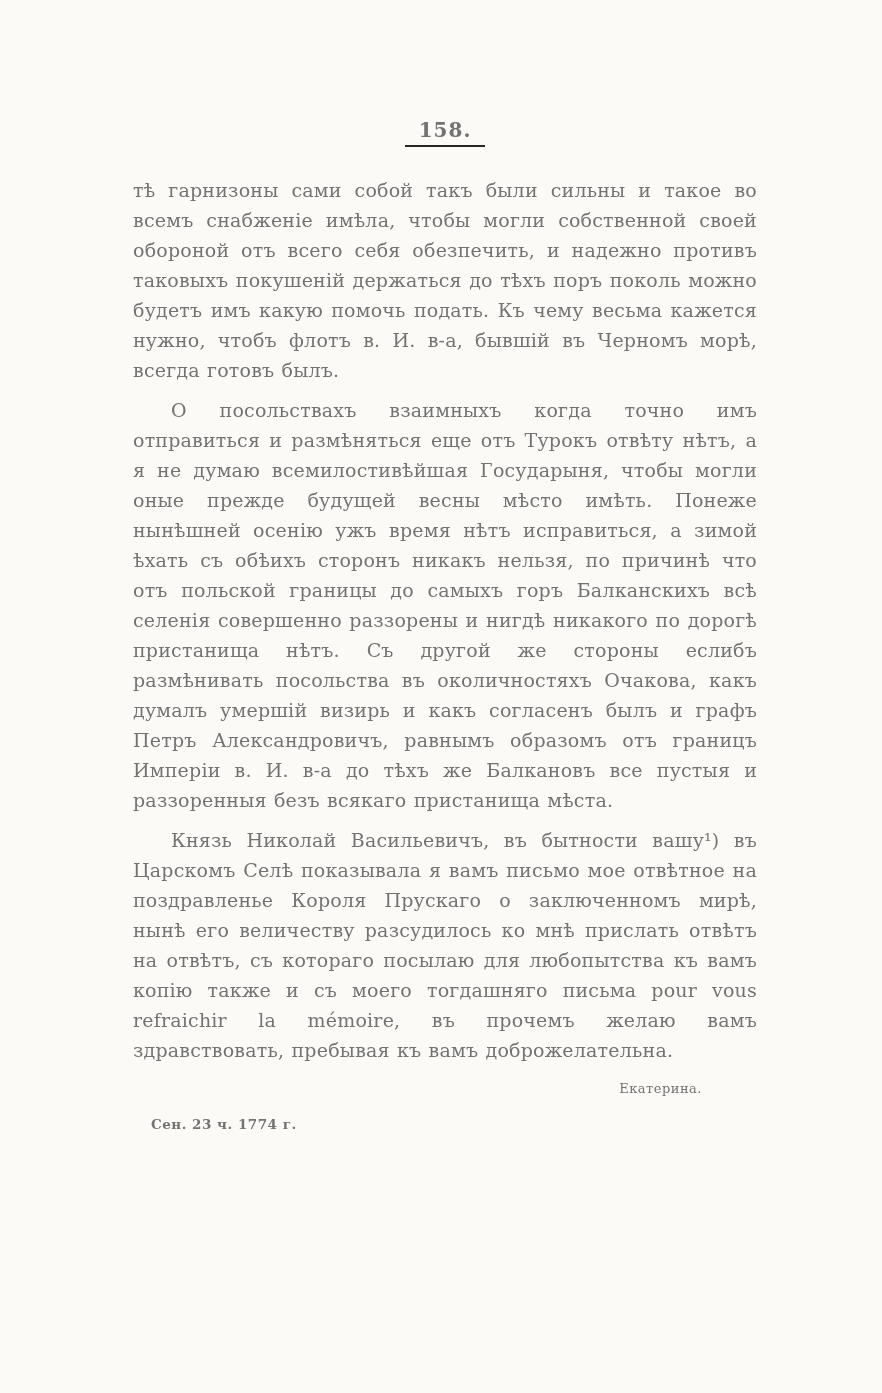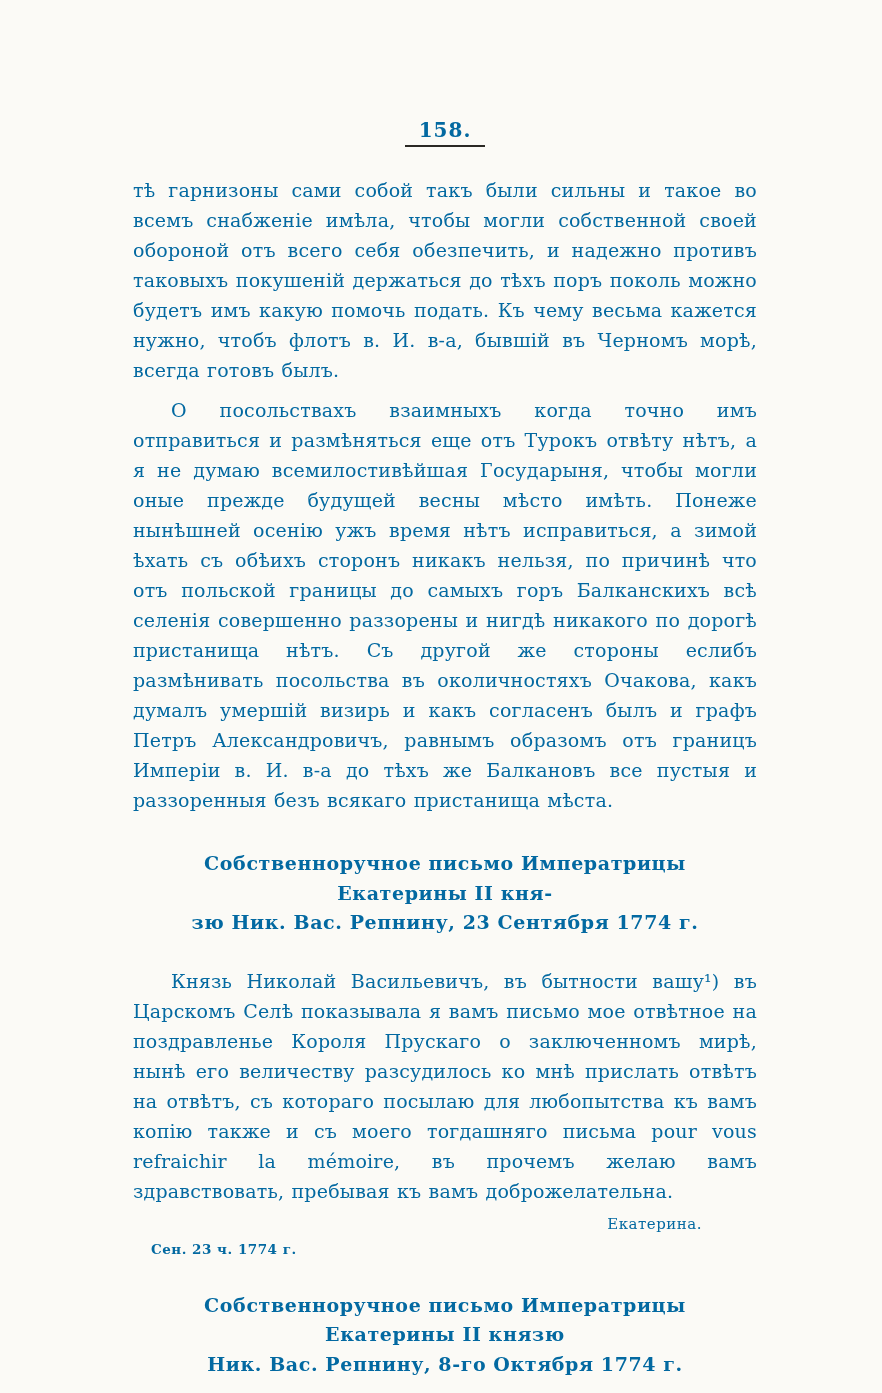--- a/index.html
+++ b/index.html
@@ -10,21 +10,21 @@
     width: 882px;
     height: 1393px;
     margin: 0 auto;
     overflow: hidden;
     font-family: "DejaVu Serif", "Liberation Serif", serif;
   }
   .page {
     width: 882px;
     height: 1393px;
     background: #fbfaf6;
-    color: #0369a1;
+    color: #737373;
     padding: 118px 125px 60px 133px;
   }
   .page-number-wrap {
     text-align: center;
     margin-bottom: 28px;
   }
   .page-number {
     display: inline-block;
     font-size: 20px;
     font-weight: bold;
@@ -47,51 +47,47 @@
     font-size: 19px;
     font-weight: bold;
     text-align: center;
     line-height: 1.55;
     letter-spacing: 0.6px;
     white-space: pre-line;
     margin: 34px 30px 28px 30px;
   }
   .signature {
     text-align: right;
-    font-size: 15px;
+    font-size: 13px;
     padding-right: 55px;
-    margin-top: 9px;
+    margin-top: 16px;
     letter-spacing: 0.5px;
   }
   .dateline {
     font-size: 13.5px;
     font-weight: bold;
-    margin-top: 8px;
+    margin-top: 20px;
     margin-left: 18px;
     letter-spacing: 0.5px;
   }
 </style>
 </head>
 <body>
 
 <div class="page">
 
   <div class="page-number-wrap">
     <span class="page-number">158.</span>
   </div>
 
   <p class="body-par no-indent">тѣ гарнизоны сами собой такъ были сильны и такое во всемъ снабженіе имѣла, чтобы могли собственной своей обороной отъ всего себя обезпечить, и надежно противъ таковыхъ покушеній держаться до тѣхъ поръ поколь можно будетъ имъ какую помочь подать. Къ чему весьма кажется нужно, чтобъ флотъ в. И. в-а, бывшій въ Черномъ морѣ, всегда готовъ былъ.</p>
 
   <p class="body-par">О посольствахъ взаимныхъ когда точно имъ отправиться и размѣняться еще отъ Турокъ отвѣту нѣтъ, а я не думаю всемилостивѣйшая Государыня, чтобы могли оные прежде будущей весны мѣсто имѣть. Понеже нынѣшней осенію ужъ время нѣтъ исправиться, а зимой ѣхать съ обѣихъ сторонъ никакъ нельзя, по причинѣ что отъ польской границы до самыхъ горъ Балканскихъ всѣ селенія совершенно раззорены и нигдѣ никакого по дорогѣ пристанища нѣтъ. Съ другой же стороны еслибъ размѣнивать посольства въ околичностяхъ Очакова, какъ думалъ умершій визирь и какъ согласенъ былъ и графъ Петръ Александровичъ, равнымъ образомъ отъ границъ Имперіи в. И. в-а до тѣхъ же Балкановъ все пустыя и раззоренныя безъ всякаго пристанища мѣста.</p>
 
-  <h2 class="letter-heading">Собственноручное письмо Императрицы Екатерины II кня-
-зю Ник. Вас. Репнину, 23 Сентября 1774 г.</h2>
 
   <p class="body-par">Князь Николай Васильевичъ, въ бытности вашу¹) въ Царскомъ Селѣ показывала я вамъ письмо мое отвѣтное на поздравленье Короля Прускаго о заключенномъ мирѣ, нынѣ его величеству разсудилось ко мнѣ прислать отвѣтъ на отвѣтъ, съ котораго посылаю для любопытства къ вамъ копію также и съ моего тогдашняго письма pour vous refraichir la mémoire, въ прочемъ желаю вамъ здравствовать, пребывая къ вамъ доброжелательна.</p>
 
   <div class="signature">Екатерина.</div>
 
   <div class="dateline">Сен. 23 ч. 1774 г.</div>
 
-  <h2 class="letter-heading">Собственноручное письмо Императрицы Екатерины II князю
-Ник. Вас. Репнину, 8-го Октября 1774 г.</h2>
 
 </div>
 
 </body></html>

